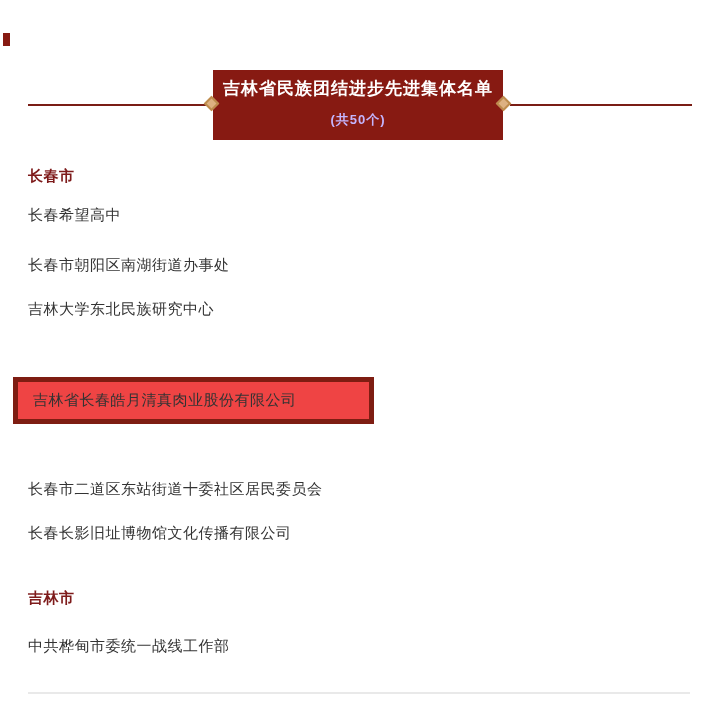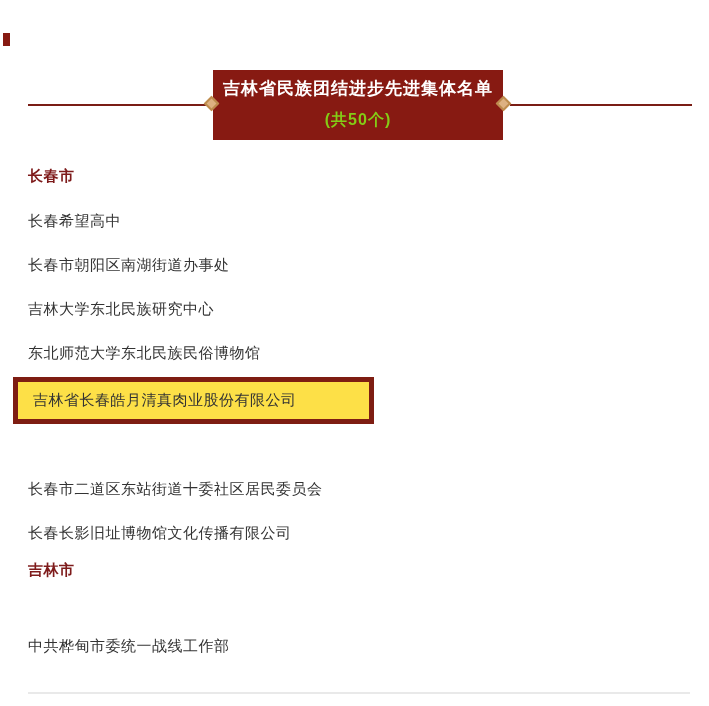--- a/index.html
+++ b/index.html
@@ -26,22 +26,22 @@
     z-index:1;
     text-align:center;
   }
   .banner-title{
     margin-top:9px;
     font-size:17px;line-height:20px;font-weight:bold;
     letter-spacing:1px;color:#ffffff;white-space:nowrap;
   }
   .banner-count{
     margin-top:13px;
-    font-size:16px;line-height:16px;font-weight:bold;
-    letter-spacing:1px;color:#84cc16;text-align:center;
+    font-size:13px;line-height:16px;font-weight:bold;
+    letter-spacing:1px;color:#c4b5fd;text-align:center;
   }
   .diamond{
     position:absolute;top:98px;width:11px;height:11px;
     box-sizing:border-box;
     background:var(--diamond-fill,#ddb181);
     border:2px solid var(--diamond-border,#bd8b4c);
     transform:rotate(45deg);
     z-index:2;
   }
   .diamond-left{left:206px;}
@@ -56,21 +56,21 @@
   .city{
     font-weight:bold;
     color:var(--heading-red,#7e1b1b);
   }
   .highlight-box{
     position:absolute;left:13px;top:377px;width:361px;height:47px;
     box-sizing:border-box;
     border:5px solid var(--box-red,#7e1d12);
     display:flex;align-items:center;
     padding-left:15px;
-    background:#fde047;
+    background:#ef4444;
   }
   .highlight-box .boxed-text{
     font-size:15px;letter-spacing:0.5px;
     color:var(--text-color,#333333);
     white-space:nowrap;
   }
   .bottom-divider{
     position:absolute;left:28px;top:692px;width:662px;height:2px;
     background:var(--divider-gray,#e9e9e9);
   }
@@ -88,31 +88,30 @@
   <div class="banner">
     <div class="banner-title">吉林省民族团结进步先进集体名单</div>
     <div class="banner-count">(共50个)</div>
   </div>
 
   <div class="diamond diamond-left"></div>
   <div class="diamond diamond-right"></div>
 
   <div class="item city" style="top:167px">长春市</div>
 
-  <div class="item" style="top:212px">长春希望高中</div>
+  <div class="item" style="top:206px">长春希望高中</div>
   <div class="item" style="top:256px">长春市朝阳区南湖街道办事处</div>
   <div class="item" style="top:300px">吉林大学东北民族研究中心</div>
-  <div class="item" style="top:344px">东北师范大学东北民族民俗博物馆</div>
 
   <div class="highlight-box">
     <span class="boxed-text">吉林省长春皓月清真肉业股份有限公司</span>
   </div>
 
   <div class="item" style="top:524px">长春长影旧址博物馆文化传播有限公司</div>
   <div class="item" style="top:480px">长春市二道区东站街道十委社区居民委员会</div>
 
-  <div class="item city" style="top:561px">吉林市</div>
+  <div class="item city" style="top:589px">吉林市</div>
 
   <div class="item" style="top:637px">中共桦甸市委统一战线工作部</div>
 
   <div class="bottom-divider"></div>
 
 </div>
 
 </body></html>

